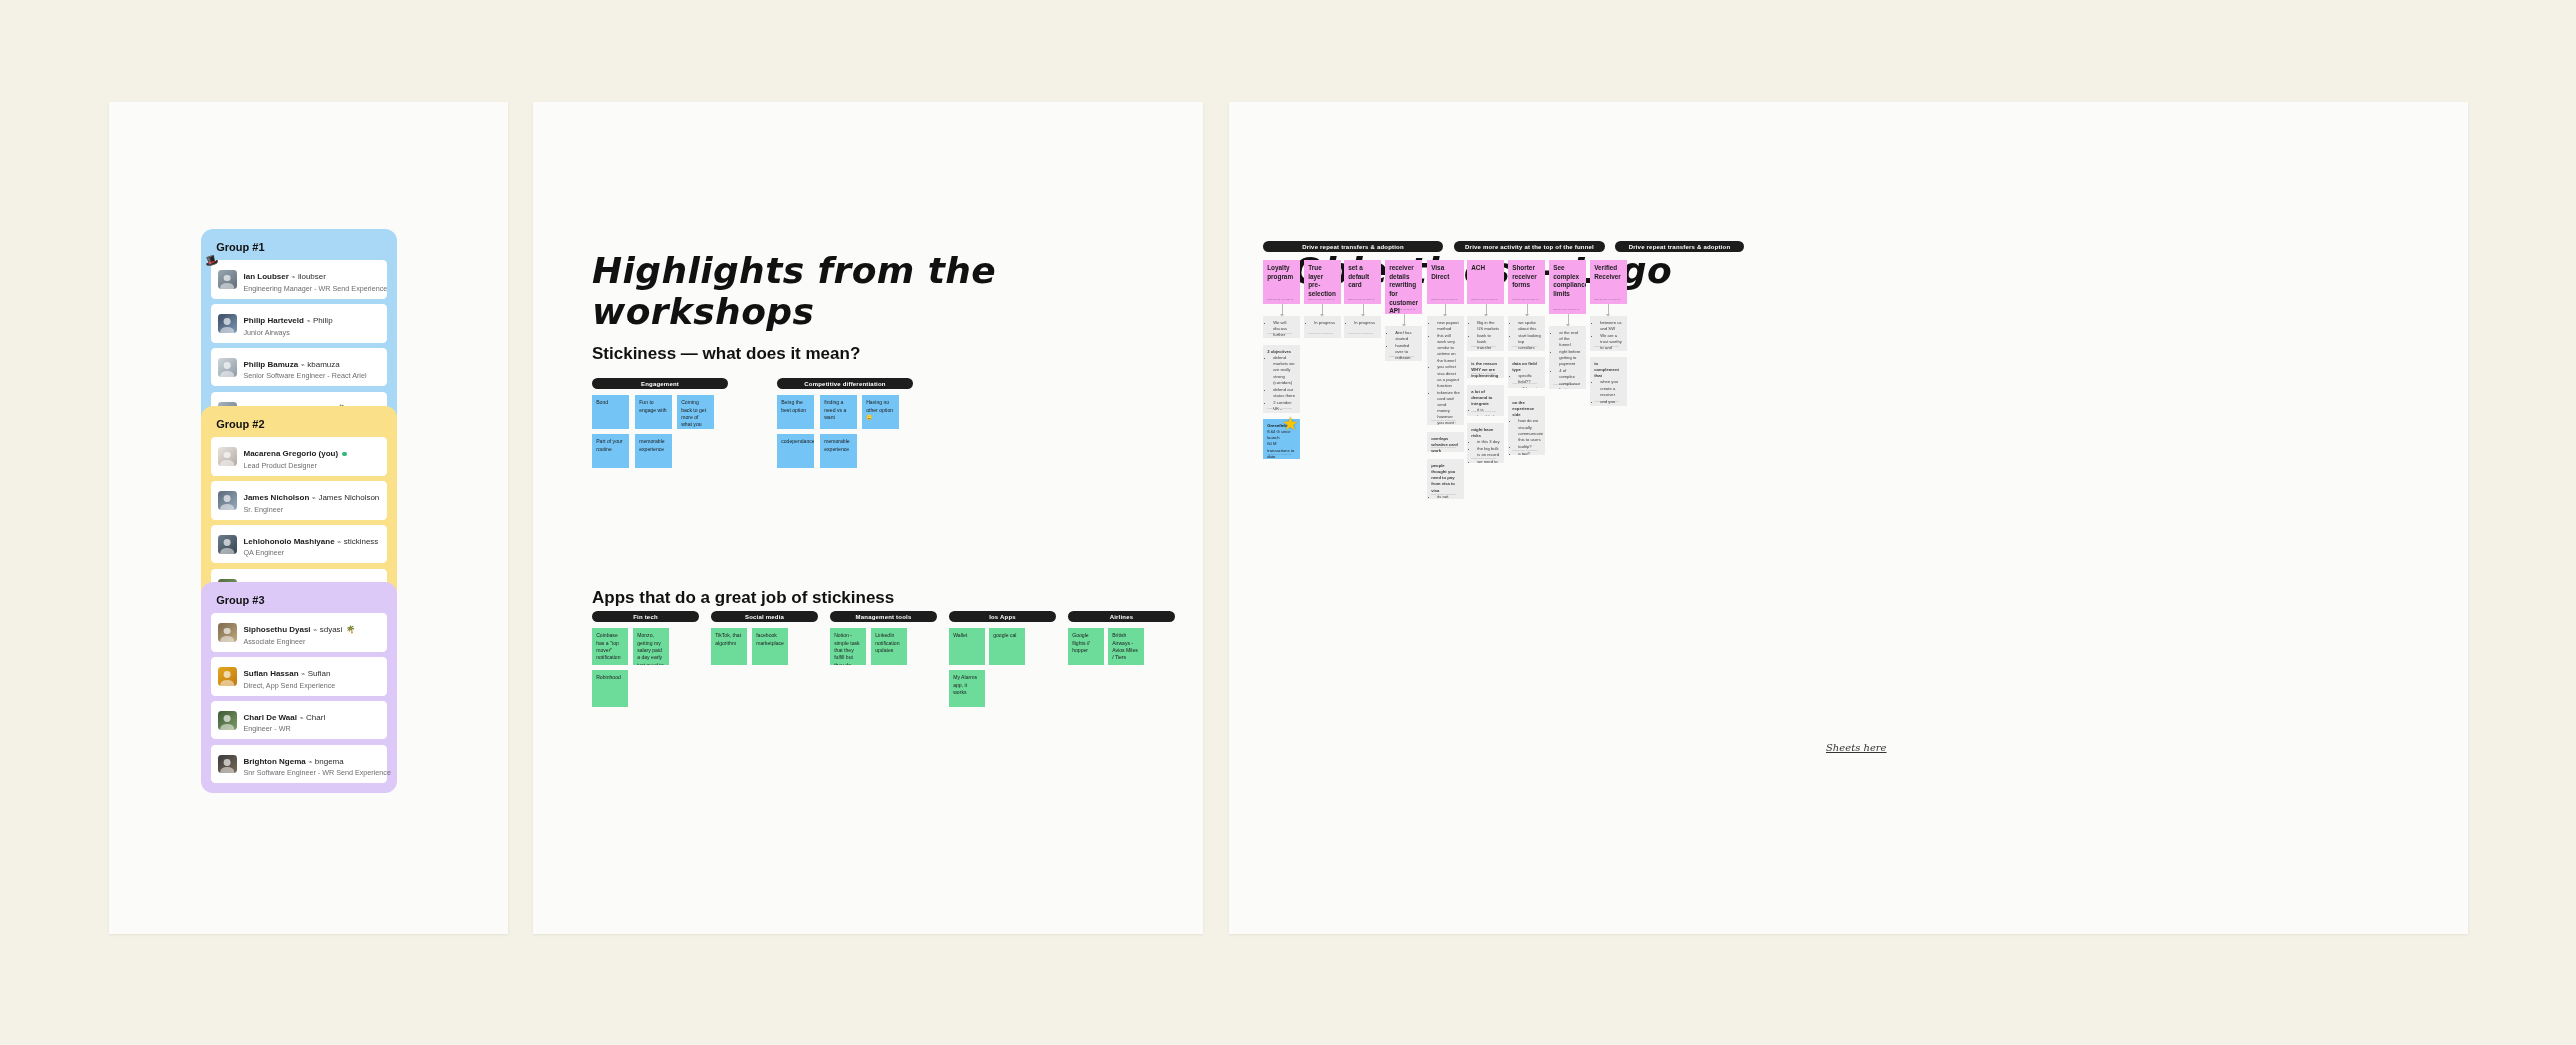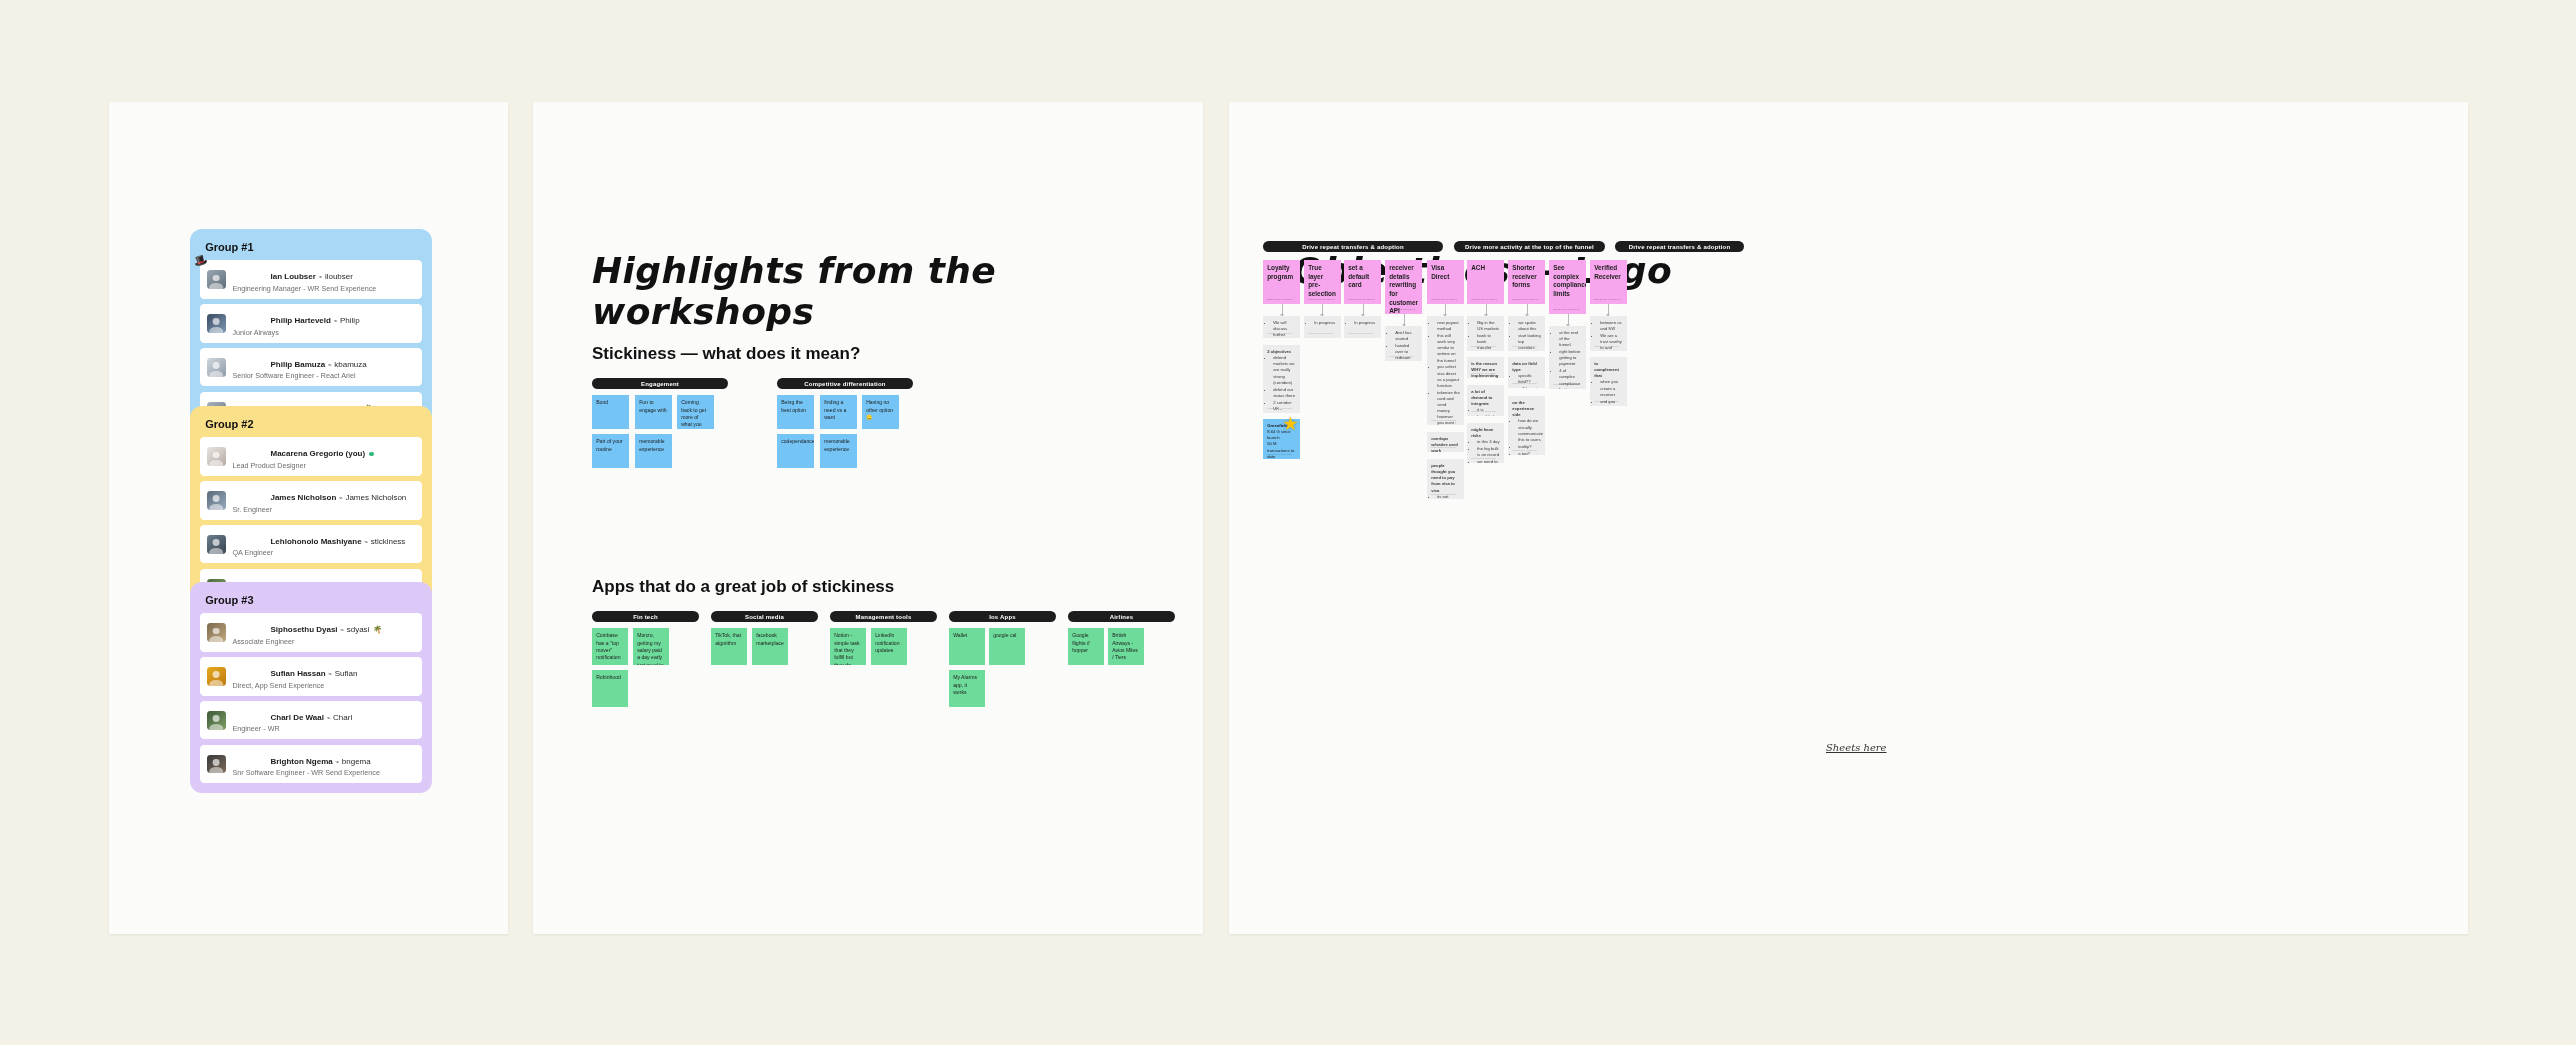--- a/index.html
+++ b/index.html
@@ -30,22 +30,22 @@
     letter-spacing:0.4px;
     position:absolute;
   }
   #t-teams      { left:93px; top:153px; font-size:31px; }
   #t-workshops  { left:59px;  top:148px; font-size:36px; }
   #t-objectives { left:64px;  top:148px; font-size:36px; }
 
   
   .group {
     position:absolute;
-    left:81px;
-    width:242px;
+    left:92px;
+    width:196px;
     border-radius:12px;
     padding:10.2px 10.2px 10.2px;
   }
   .group-title {
     font-size:11px; font-weight:700; color:#111;
     margin:1.7px 0 7.6px 5.1px;
   }
   .member {
     background:#fff;
     border-radius:4.2px;
@@ -80,21 +80,21 @@
   .av-e{background:linear-gradient(140deg,#e9e4e0,#b4aaa3);}
   .av-f{background:linear-gradient(140deg,#5c6b7c,#97aabb);}
   .av-g{background:linear-gradient(140deg,#6b7d8c,#39444f);}
   .av-h{background:linear-gradient(140deg,#4f6a3d,#88a86a);}
   .av-i{background:linear-gradient(140deg,#7d6a4f,#c0a87e);}
   .av-j{background:linear-gradient(140deg,#e3a81f,#c07a12);}
   .av-k{background:linear-gradient(140deg,#3d5a3a,#7f9e63);}
   .av-l{background:linear-gradient(140deg,#3a3a3a,#7a6a5a);}
   .m-body { min-width:0; line-height:1.28; }
   .m-line1 { font-size:8px; color:#1b1b1b; white-space:nowrap; }
-  .m-name  { font-weight:700;margin-left:38px; }
+  .m-name  { font-weight:700; }
   .m-handle{ color:#2b2b2b; font-weight:400; }
   .slack-ic{ color:#5a5a5a; font-size:6.8px; margin:0 2.5px; }
   .m-role  { font-size:7.2px; color:#6d6d6d; white-space:nowrap; }
   .dot-online{
     display:inline-block;width:4.2px;height:4.2px;border-radius:50%;
     background:#2eb67d;margin-left:4.2px;vertical-align:middle;
   }
   .emoji-palm{ font-size:7.6px; margin-left:4.2px; }
   .hat {
     position:absolute; left:-6px; top:-6.8px; font-size:11px;
@@ -238,21 +238,21 @@
         <div class="note blue" style="left:102px;top:293px;width:37px;height:34px;">Fun to engage with</div>
         <div class="note blue" style="left:144px;top:293px;width:37px;height:34px;">Coming back to get more of what you got last time</div>
         <div class="note blue" style="left:59px;top:332px;width:37px;height:34px;">Part of your routine</div>
         <div class="note blue" style="left:102px;top:332px;width:37px;height:34px;">memorable experience</div>
         <div class="cat-pill" style="left:244px;top:276px;width:136px;">Competitive differentiation</div>
         <div class="note blue" style="left:244px;top:293px;width:37px;height:34px;">Being the best option</div>
         <div class="note blue" style="left:287px;top:293px;width:37px;height:34px;">finding a need vs a want</div>
         <div class="note blue" style="left:329px;top:293px;width:37px;height:34px;">Having no other option 😑</div>
         <div class="note blue" style="left:244px;top:332px;width:37px;height:34px;">codependance</div>
         <div class="note blue" style="left:287px;top:332px;width:37px;height:34px;">memorable experience</div>
-        <div class="board-head" style="left:59px;top:475px;">Apps that do a great job of stickiness</div>
+        <div class="board-head" style="left:59px;top:486px;">Apps that do a great job of stickiness</div>
         <div class="cat-pill" style="left:59px;top:509px;width:107px;">Fin tech</div>
         <div class="note green" style="left:59px;top:526px;width:36px;height:37px;">Coinbase has a "top mover" notification</div>
         <div class="note green" style="left:100px;top:526px;width:36px;height:37px;">Monzo, getting my salary paid a day early just need to swipe down the cash and see confetti</div>
         <div class="note green" style="left:59px;top:568px;width:36px;height:37px;">Robinhood</div>
         <div class="cat-pill" style="left:178px;top:509px;width:107px;">Social media</div>
         <div class="note green" style="left:178px;top:526px;width:36px;height:37px;">TikTok, that algorithm</div>
         <div class="note green" style="left:219px;top:526px;width:36px;height:37px;">facebook marketplace</div>
         <div class="cat-pill" style="left:297px;top:509px;width:107px;">Management tools</div>
         <div class="note green" style="left:297px;top:526px;width:36px;height:37px;">Notion - simple task that they fulfill but they do pivot and it is awesome to work with, always coming up with new ideas to make your life easier<br><br>it also have a dark mode yo!</div>
         <div class="note green" style="left:338px;top:526px;width:36px;height:37px;">LinkedIn notification updates</div>

